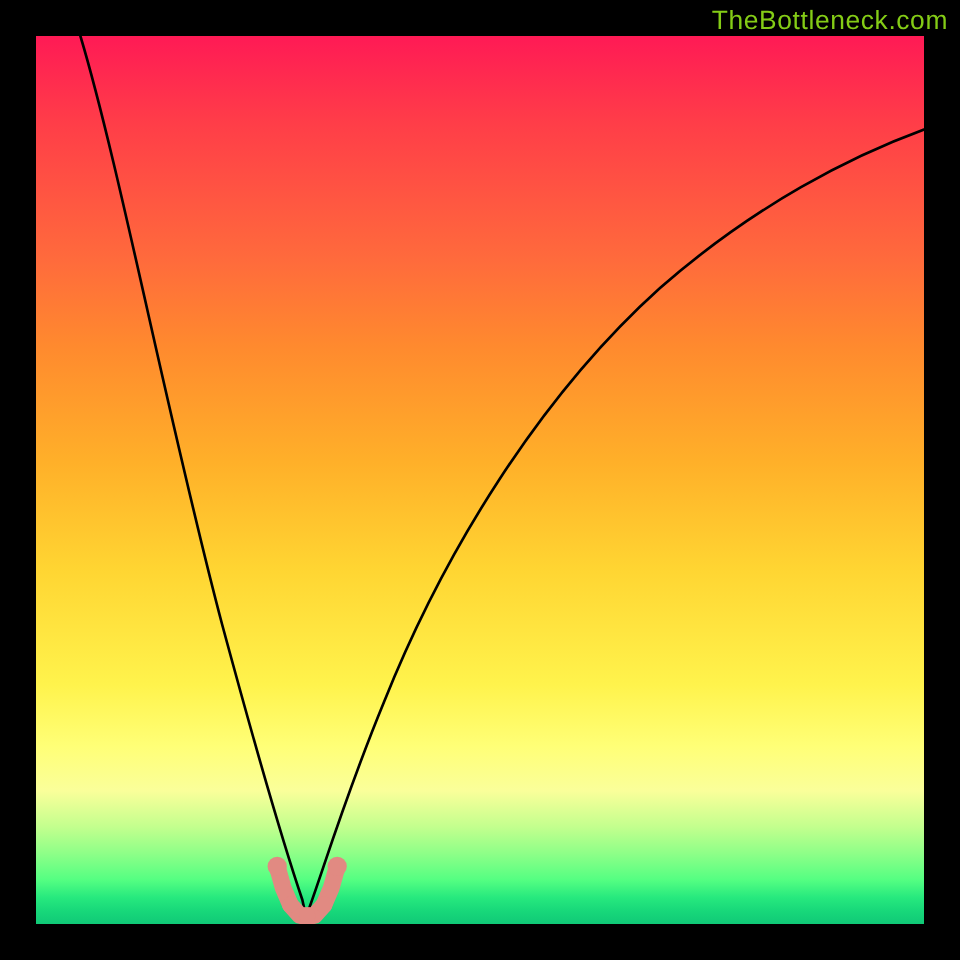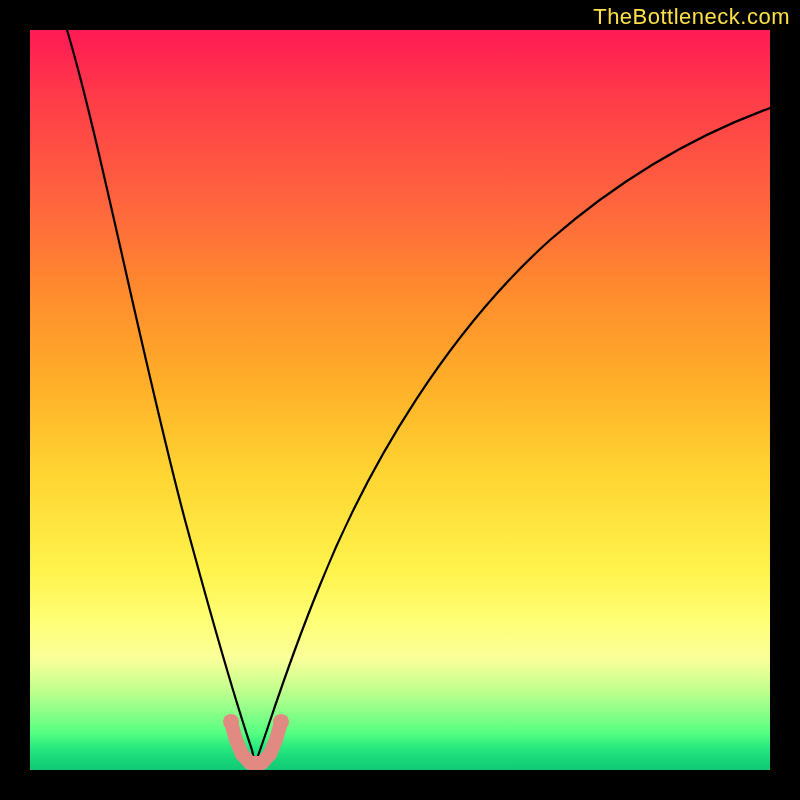--- a/index.html
+++ b/index.html
@@ -14,21 +14,21 @@
   .outer {
     position: relative;
     width: 800px;
     height: 800px;
     background: #000;
   }
   .watermark {
     position: absolute;
     top: 4px;
     right: 10px;
-    color: #fde047;
+    color: #84cc16;
     font-size: 22px;
     font-weight: 500;
     letter-spacing: 0.5px;
     z-index: 10;
   }
   .plot-area {
     position: absolute;
     left: 30px;
     top: 30px;
     width: 740px;

